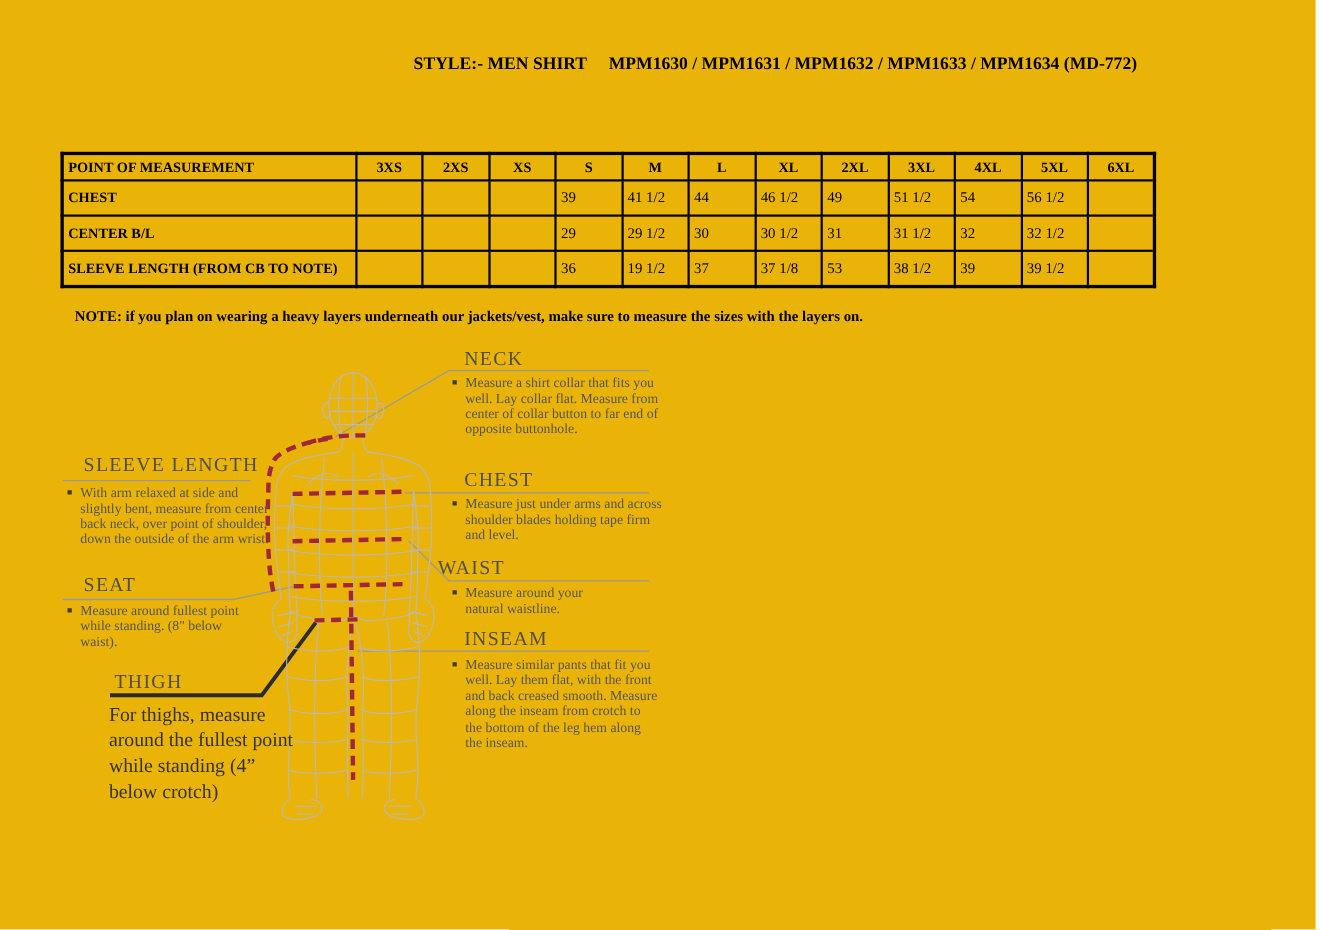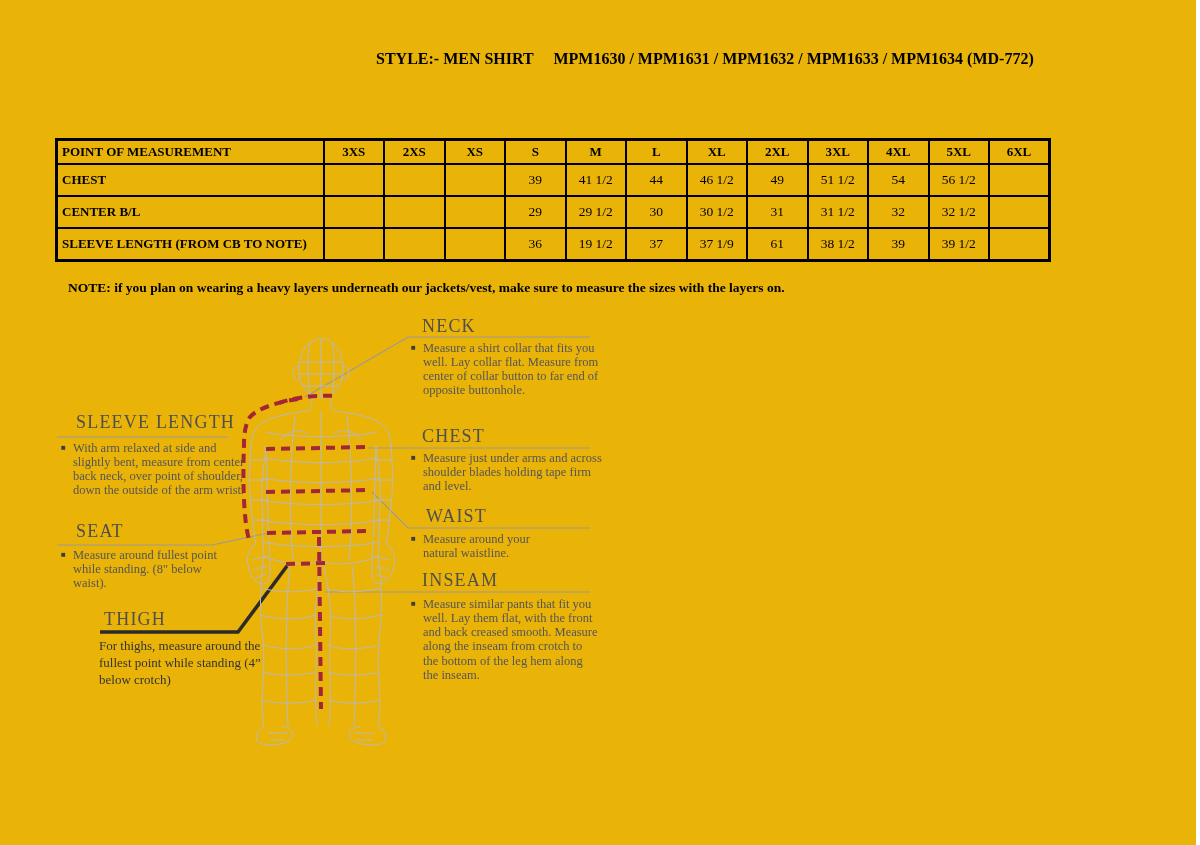--- a/index.html
+++ b/index.html
@@ -9,29 +9,29 @@
          white-space:pre;color:#000;}
   
   .size-table{position:absolute;left:55px;top:138px;width:993px;border-collapse:collapse;
               table-layout:fixed;border:3px solid #000;}
   .size-table td,.size-table th{border:2px solid #000;padding:0 4px;font-size:13px;
               overflow:hidden;white-space:nowrap;}
   .size-table thead th{height:22px;font-weight:bold;text-align:center;}
   .size-table thead th:first-child{text-align:left;}
   .size-table tbody tr{height:32px;}
   .size-table tbody td:first-child{font-weight:bold;text-align:left;font-size:13px;}
-  .size-table tbody td{text-align:center;font-weight:normal;font-size:13.5px;}
+  .size-table tbody td{text-align:left;font-weight:normal;font-size:13.5px;}
   .note{position:absolute;left:57px;top:280px;font-size:13.5px;font-weight:bold;
         white-space:nowrap;color:#000;padding-left:11px;}
   
   .dg-h{position:absolute;font-size:18px;letter-spacing:1.2px;color:#4f4f4f;
         font-weight:normal;white-space:nowrap;}
   .dg-d{position:absolute;font-size:12.5px;line-height:1.13;color:#555;display:flex;}
   .dg-d .sq{flex:0 0 12px;font-size:8px;line-height:14px;color:#3d3d3d;}
-  .dg-d.nobullet{color:#333;font-size:13px;line-height:1.3;}
+  .dg-d.nobullet{color:#333;font-size:18px;line-height:1.3;}
   svg.overlay{position:absolute;left:0;top:300px;}
   .wire{stroke:#b9b9b9;stroke-width:1;fill:none;}
   .dash{stroke:#a32638;stroke-width:4;fill:none;stroke-dasharray:9 6;}
   .conn{stroke:#9a9a9a;stroke-width:1.2;fill:none;}
   .thick{stroke:#2b2b2b;stroke-width:3.5;fill:none;}
 </style>
 </head>
 <body>
 
 <div class="page">
@@ -92,22 +92,22 @@
           <td></td>
         </tr>
         <tr>
           <td>SLEEVE LENGTH (FROM CB TO NOTE)</td>
           <td></td>
           <td></td>
           <td></td>
           <td>36</td>
           <td>19 1/2</td>
           <td>37</td>
-          <td>37 1/9</td>
-          <td>61</td>
+          <td>37 1/8</td>
+          <td>53</td>
           <td>38 1/2</td>
           <td>39</td>
           <td>39 1/2</td>
           <td></td>
         </tr>
       </tbody>
   </table>
 
   <div class="note">NOTE: if you plan on wearing a heavy layers underneath our jackets/vest, make sure to measure the sizes with the layers on.</div>
 
@@ -232,21 +232,21 @@
     <span class="sq">■</span>
     <span>With arm relaxed at side and slightly bent, measure from center back neck, over point of shoulder, down the outside of the arm wrist.</span>
   </div>
 
   <div class="dg-h" style="left:422px;top:426px;">CHEST</div>
   <div class="dg-d" style="left:411px;top:451px;width:192px;">
     <span class="sq">■</span>
     <span>Measure just under arms and across shoulder blades holding tape firm and level.</span>
   </div>
 
-  <div class="dg-h" style="left:426px;top:506px;">WAIST</div>
+  <div class="dg-h" style="left:398px;top:506px;">WAIST</div>
   <div class="dg-d" style="left:411px;top:532px;width:150px;">
     <span class="sq">■</span>
     <span>Measure around your natural waistline.</span>
   </div>
 
   <div class="dg-h" style="left:76px;top:521px;">SEAT</div>
   <div class="dg-d" style="left:61px;top:548px;width:170px;">
     <span class="sq">■</span>
     <span>Measure around fullest point while standing. (8" below waist).</span>
   </div>

